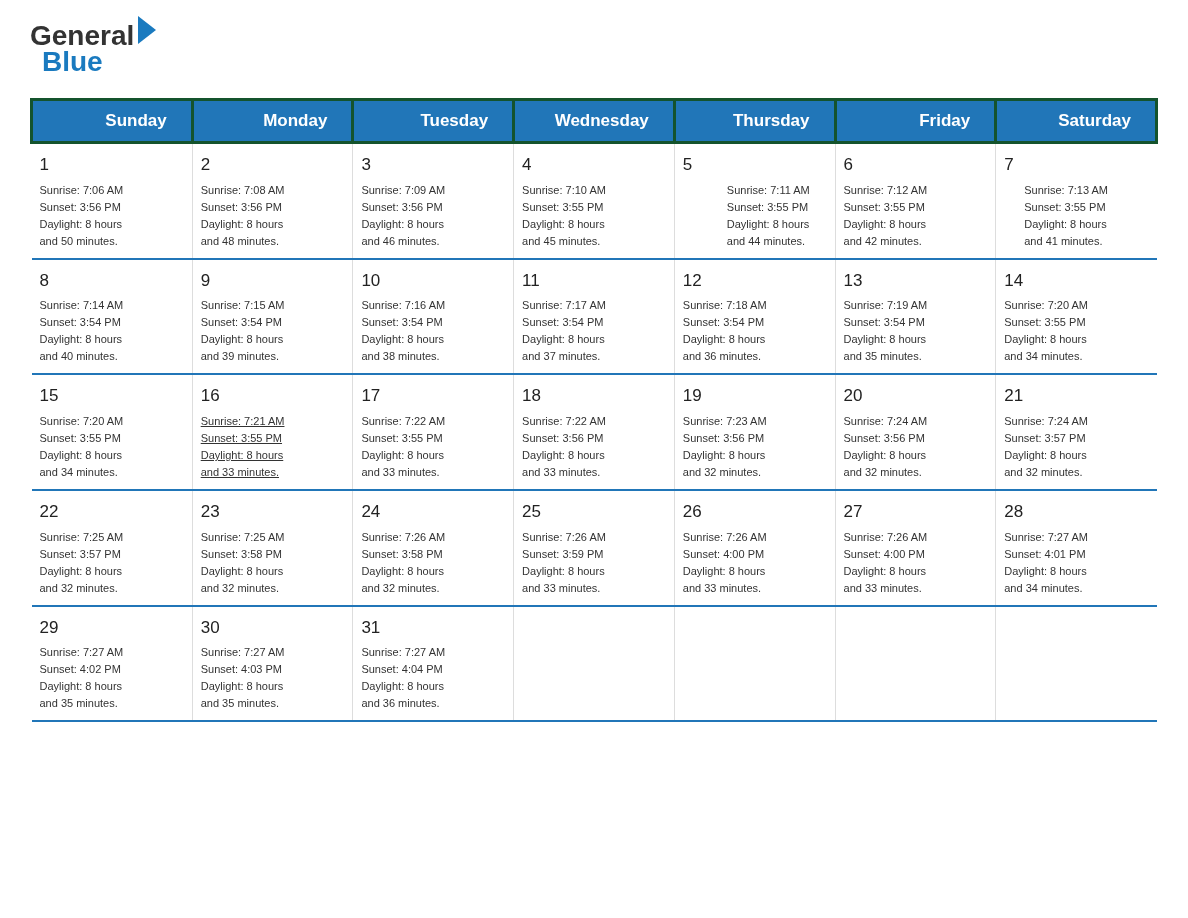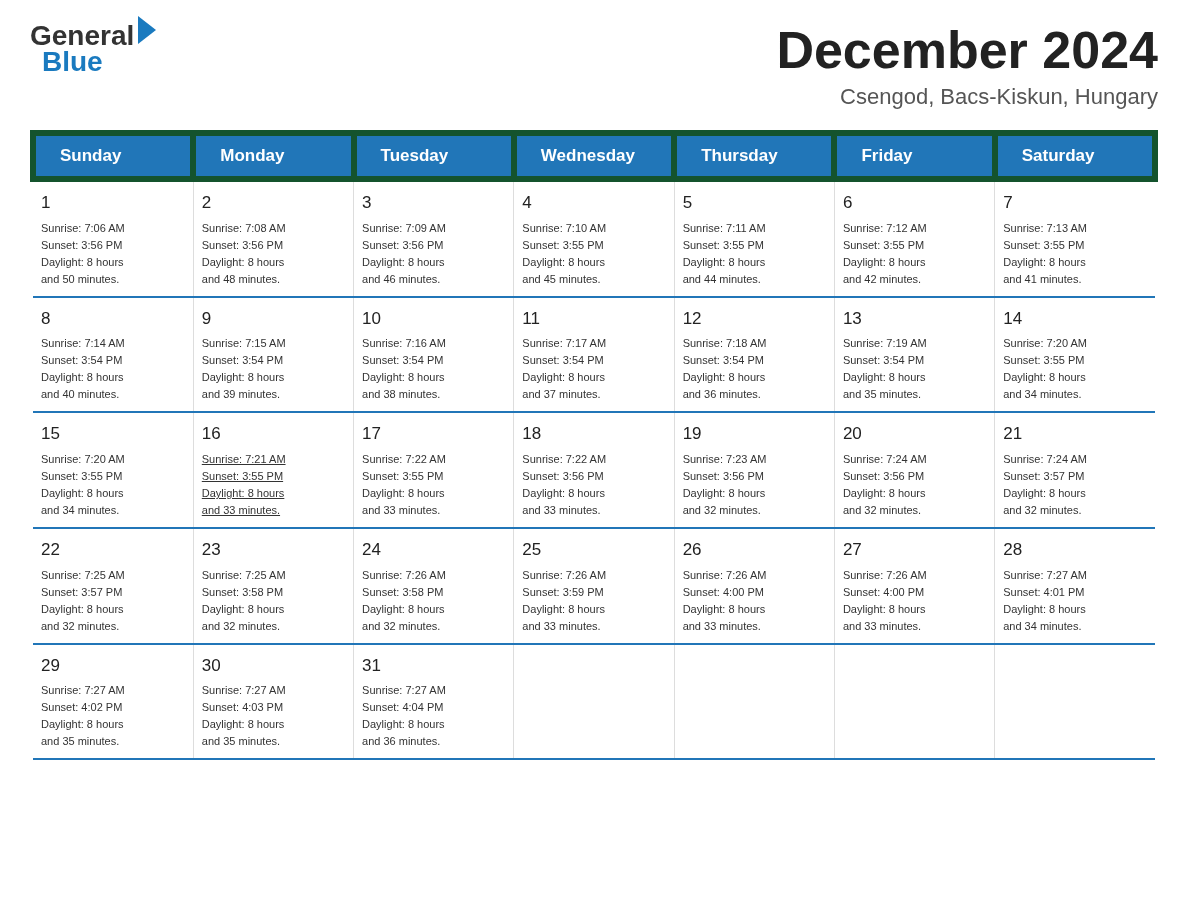--- a/index.html
+++ b/index.html
@@ -63,22 +63,22 @@
       width: 100%;
       border-collapse: collapse;
       table-layout: fixed;
     }
     thead tr th {
       background-color: #2176b8;
       color: #fff;
       font-size: 17px;
       font-weight: bold;
       padding: 10px 24px;
-      text-align: left;
-      border: 6px solid #14532d;
+      text-align: right;
+      border: 3px solid #14532d;
     }
     tbody tr {
       border-bottom: 2px solid #2176b8;
     }
     tbody tr td {
       vertical-align: top;
       padding: 8px;
       font-size: 14px;
       color: #333;
       line-height: 1.5;
@@ -104,24 +104,20 @@
 </head>
 <body>
 
 <div class="header">
   <div class="logo">
     <div class="logo-top">
       <span class="logo-general">General</span>
       <div class="logo-arrow"></div>
     </div>
     <span class="logo-blue">Blue</span>
-  </div>
-  <div class="title-section">
-    <div class="main-title">December 2024</div>
-    <div class="subtitle">Csengod, Bacs-Kiskun, Hungary</div>
   </div>
 </div>
 
 <table>
   <thead>
     <tr>
     <th>Sunday</th>
         <th>Monday</th>
         <th>Tuesday</th>
         <th>Wednesday</th>
@@ -155,35 +151,35 @@
         </td>
         <td>
           <span class="day-num">4</span>
           <div class="day-info" style="white-space: pre-line;">Sunrise: 7:10 AM
 Sunset: 3:55 PM
 Daylight: 8 hours
 and 45 minutes.</div>
         </td>
         <td>
           <span class="day-num">5</span>
-          <div class="day-info" style="white-space: pre-line;">Sunrise: 7:11 AM
+          <div class="day-info" style="white-space: pre-line; margin-left: 44px;">Sunrise: 7:11 AM
 Sunset: 3:55 PM
 Daylight: 8 hours
 and 44 minutes.</div>
         </td>
         <td>
           <span class="day-num">6</span>
           <div class="day-info" style="white-space: pre-line;">Sunrise: 7:12 AM
 Sunset: 3:55 PM
 Daylight: 8 hours
 and 42 minutes.</div>
         </td>
         <td>
           <span class="day-num">7</span>
-          <div class="day-info" style="white-space: pre-line;">Sunrise: 7:13 AM
+          <div class="day-info" style="white-space: pre-line; margin-left: 20px;">Sunrise: 7:13 AM
 Sunset: 3:55 PM
 Daylight: 8 hours
 and 41 minutes.</div>
         </td>
       </tr>
       <tr>
         <td>
           <span class="day-num">8</span>
           <div class="day-info" style="white-space: pre-line;">Sunrise: 7:14 AM
 Sunset: 3:54 PM

